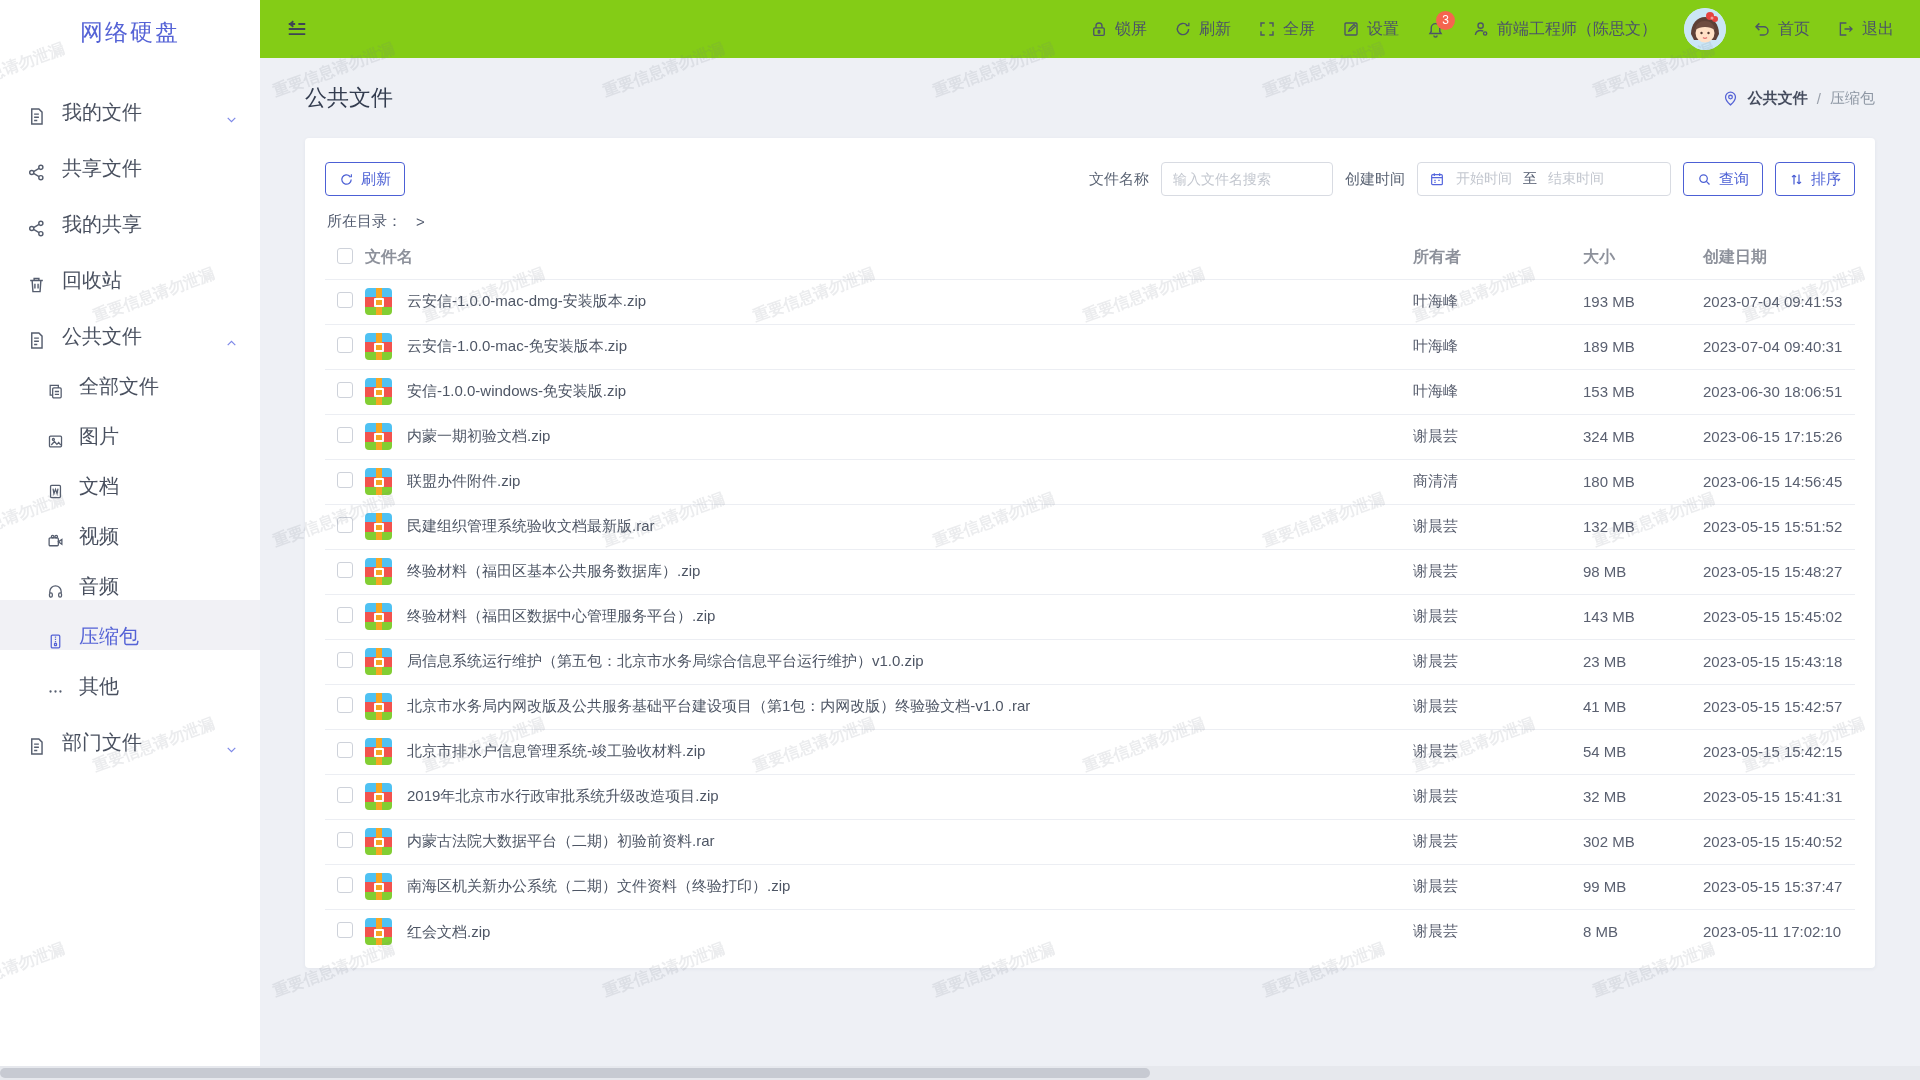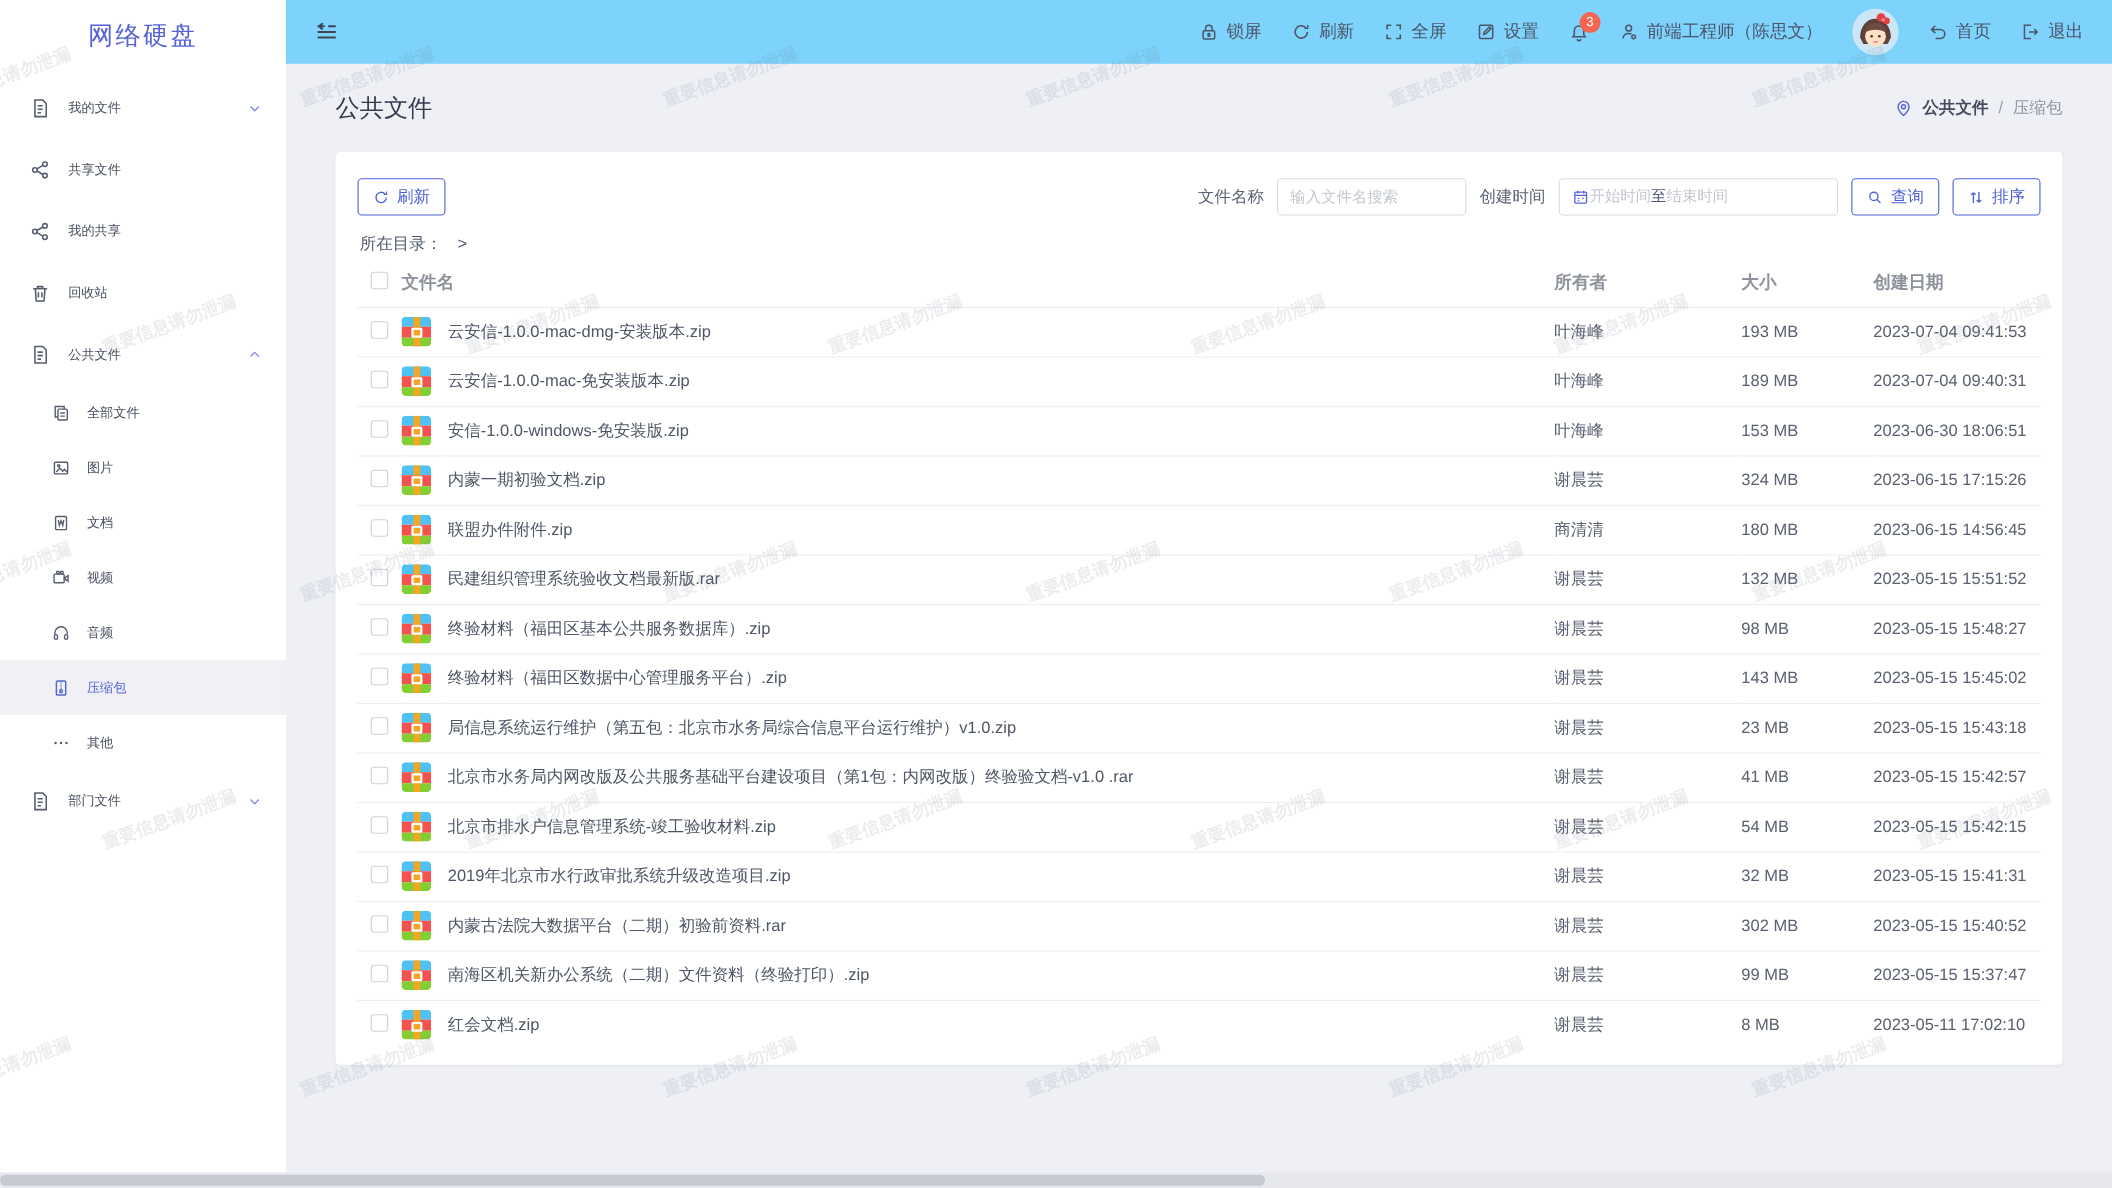--- a/index.html
+++ b/index.html
@@ -5,31 +5,31 @@
   * { margin:0; padding:0; box-sizing:border-box; }
   html,body { width:1920px; height:1080px; }
   body { font-family:"Liberation Sans","DejaVu Sans",sans-serif; background:#eef0f5; overflow:hidden; }
 
   .app { position:relative; width:1920px; height:1080px; display:flex; overflow:hidden; }
 
   
   .sidebar { width:260px; background:#ffffff; height:100%; flex:0 0 260px; z-index:2; }
   .logo { height:64px; display:flex; align-items:center; justify-content:center; color:#5563d6; font-size:23px; font-weight:400; letter-spacing:2px; }
   .nav { padding-top:6px; }
-  .nav-item { position:relative; display:flex; align-items:center; height:56px; padding-left:26px; color:#49505f; font-size:12px; cursor:pointer; }
+  .nav-item { position:relative; display:flex; align-items:flex-end; height:56px; padding-left:26px; color:#49505f; font-size:20px; cursor:pointer; }
   .nav-item .nicon { width:20px; height:20px; margin-right:16px; display:inline-flex; align-items:center; justify-content:center; color:#555d6e; }
   .nav-item.sub { height:50px; padding-left:46px; }
   .nav-item.sub .nicon { width:18px; height:18px; margin-right:15px; }
   .nav-item .chev { position:absolute; right:22px; color:#7d88e8; display:inline-flex; }
   .nav-item.selected { background:#f1f1f5; color:#5563d6; }
   .nav-item.selected .nicon { color:#5563d6; }
 
   
   .main { flex:1; display:flex; flex-direction:column; height:100%; }
-  .topbar { height:58px; background:#7dd3fc; display:flex; align-items:center; padding:0 26px; flex:0 0 58px; }
+  .topbar { height:58px; background:#84cc16; display:flex; align-items:center; padding:0 26px; flex:0 0 58px; }
   .collapse-btn { color:#3e4555; cursor:pointer; display:inline-flex; }
   .topbar-right { margin-left:auto; display:flex; align-items:center; gap:27px; color:#4b5468; font-size:16px; }
   .tb-item { display:inline-flex; align-items:center; gap:7px; cursor:pointer; white-space:nowrap; }
   .tb-item svg { color:#4b5468; }
   .bell-wrap { position:relative; display:inline-flex; cursor:pointer; }
   .badge { position:absolute; top:-9px; right:-10px; min-width:19px; height:19px; border-radius:10px; background:#f5654f; color:#fff; font-size:12px; display:flex; align-items:center; justify-content:center; padding:0 5px; }
   .avatar { width:42px; height:42px; border-radius:50%; overflow:hidden; background:#cde7f6; display:inline-flex; cursor:pointer; flex:0 0 42px; }
 
   
   .page-head { height:80px; display:flex; align-items:center; padding:0 45px; }
@@ -41,21 +41,21 @@
 
   
   .card { margin:0 45px; background:#fff; border-radius:4px; box-shadow:0 1px 4px rgba(31,45,80,0.06); padding:24px 20px 14px; }
 
   .toolbar { display:flex; align-items:center; }
   .btn { display:inline-flex; align-items:center; gap:7px; height:34px; padding:0 13px; border:1px solid #4c60d5; border-radius:4px; background:#fff; color:#4c60d5; font-size:15px; cursor:pointer; white-space:nowrap; }
   .filters { margin-left:auto; display:flex; align-items:center; gap:12px; }
   .flabel { color:#5b6474; font-size:15px; white-space:nowrap; }
   .text-input { height:34px; width:172px; border:1px solid #d8dbe2; border-radius:4px; padding:0 11px; font-size:14px; color:#333; outline:none; }
   .text-input::placeholder { color:#c3c7cf; }
-  .date-range { display:flex; align-items:center; gap:0; height:34px; width:254px; border:1px solid #d8dbe2; border-radius:4px; padding:0 11px; cursor:pointer; }
+  .date-range { display:flex; align-items:center; gap:11px; height:34px; width:254px; border:1px solid #d8dbe2; border-radius:4px; padding:0 11px; cursor:pointer; }
   .date-range .ph { color:#c3c7cf; font-size:14px; }
   .date-range .to { color:#515a6e; font-size:14px; }
 
   .dir-row { margin:16px 2px 6px; font-size:15px; color:#515a6e; display:flex; align-items:center; gap:14px; }
 
   table.files { width:100%; border-collapse:collapse; table-layout:fixed; }
   table.files col.c1 { width:40px; } table.files col.c2 { width:42px; }
   table.files col.c4 { width:170px; } table.files col.c5 { width:120px; } table.files col.c6 { width:152px; }
   table.files th { height:42px; text-align:left; font-size:16px; font-weight:600; color:#8d919b; }
   table.files td { height:45px; font-size:15px; color:#5a6070; border-top:1px solid #eceef3; }

